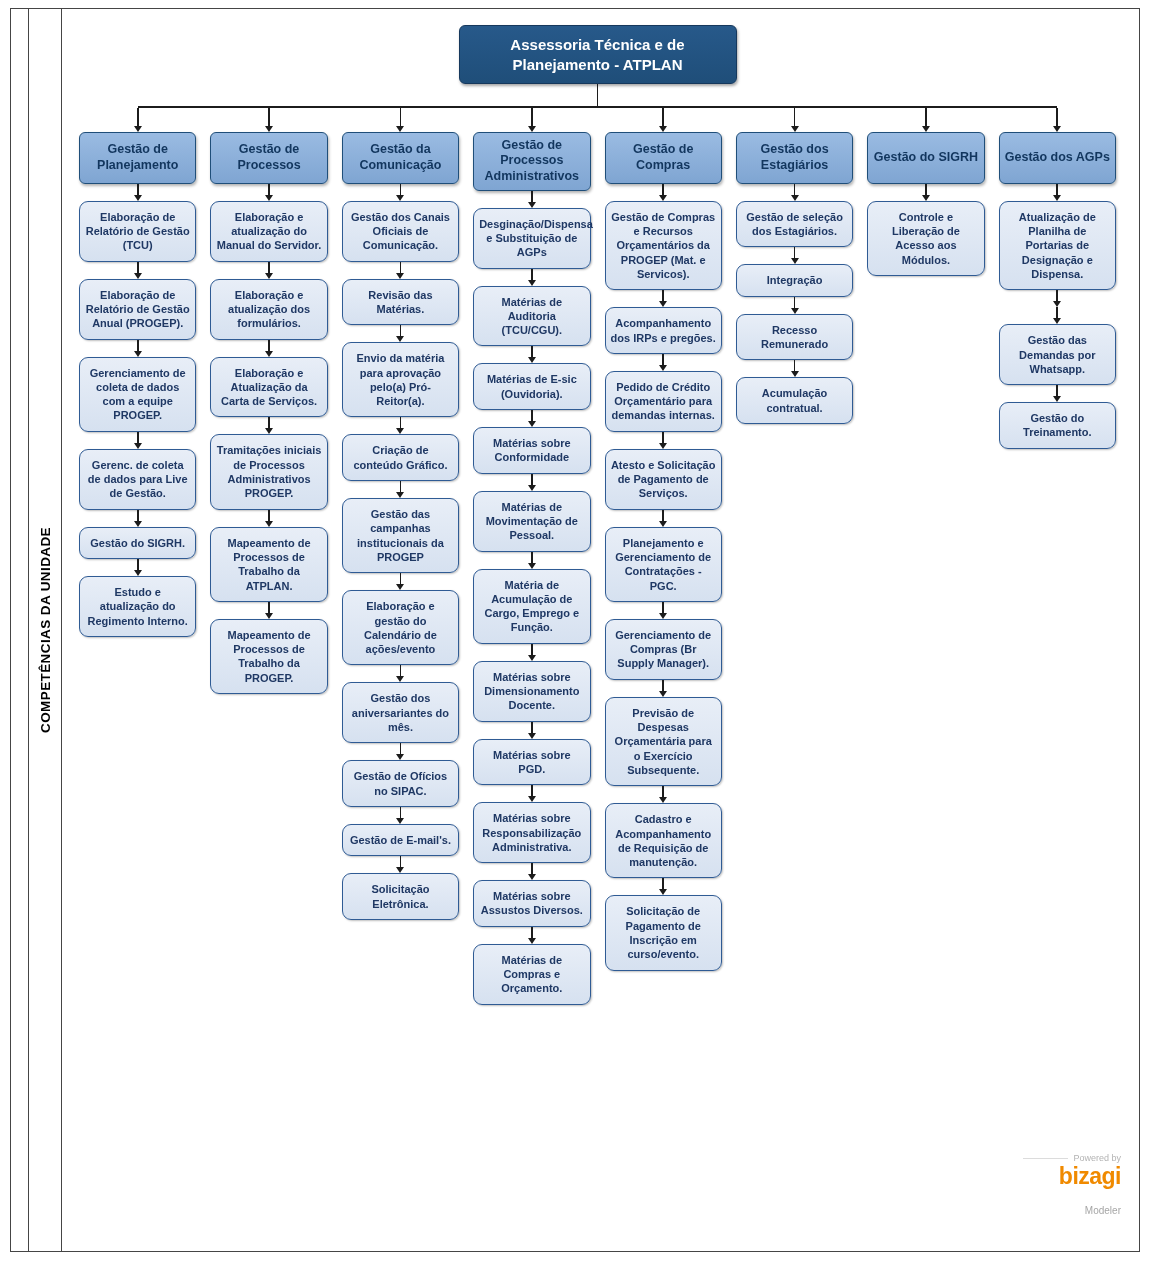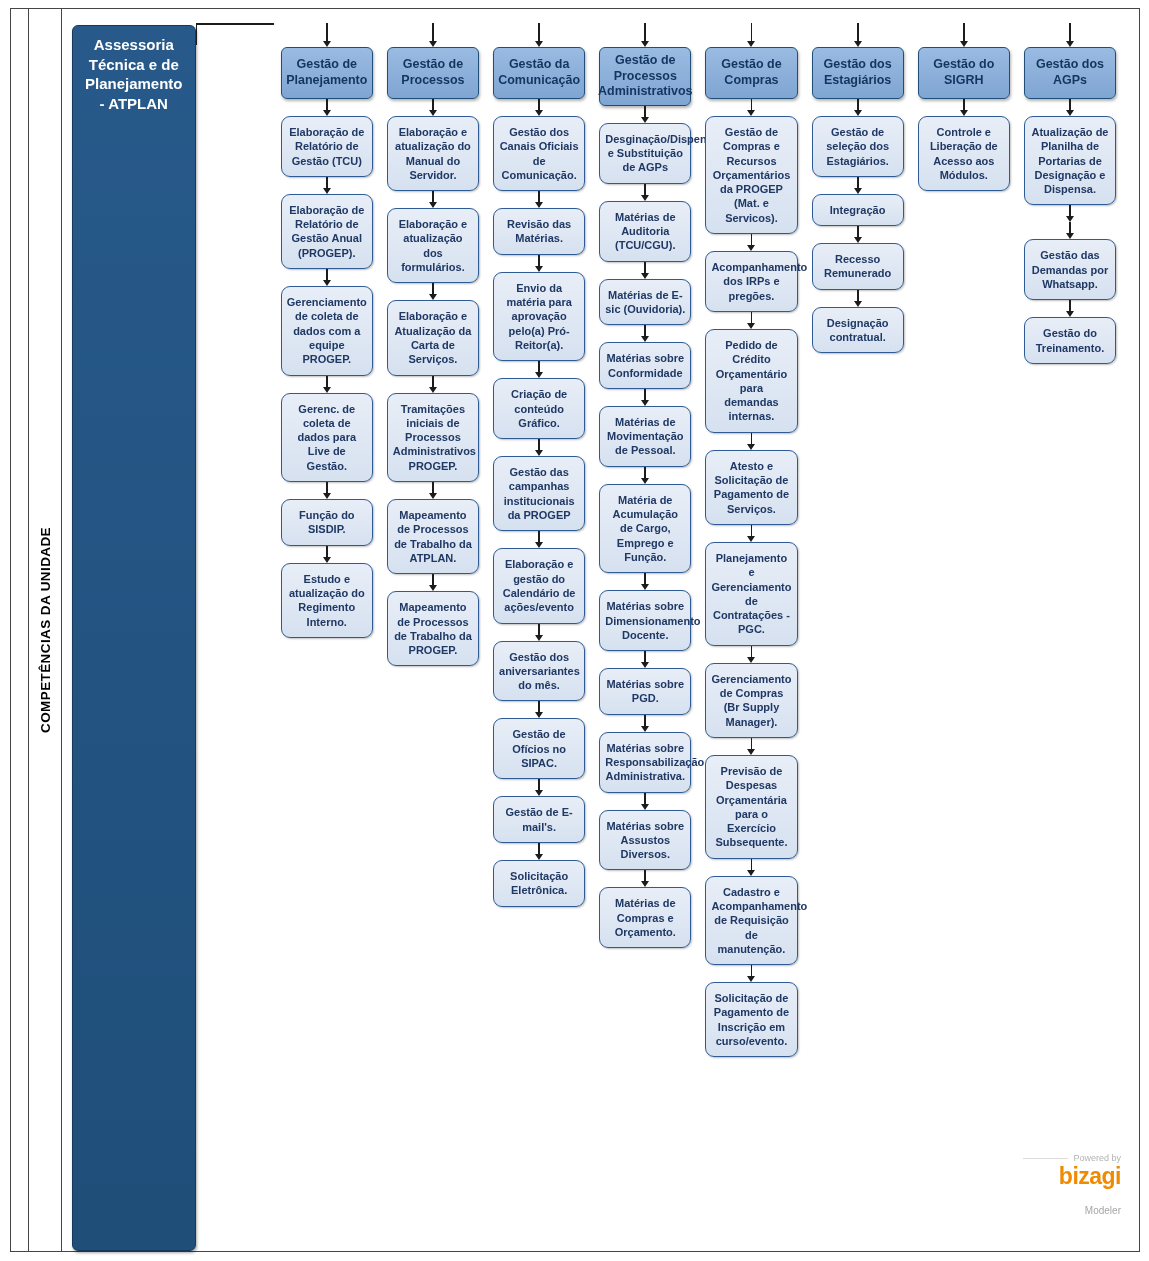--- a/index.html
+++ b/index.html
@@ -15,21 +15,21 @@
   .lane-title {
     width:33px; border-right:1.6px solid #454545;
     display:flex; align-items:center; justify-content:center;
   }
   .lane-label {
     writing-mode:vertical-rl; transform:rotate(180deg);
     font-weight:bold; font-size:13.5px; color:#000; letter-spacing:.4px; white-space:nowrap;
   }
   .chart {
     flex:1; padding:14px 16px 0 10px;
-    display:flex; align-items:stretch; position:relative; min-width:0;
+    display:flex; flex-direction:column; align-items:stretch; position:relative; min-width:0;
   }
   .root-box {
     width:278px; margin:2px auto 0;
     background:linear-gradient(180deg,#27598a,#1F4E79);
     border:1.5px solid #16385c; border-radius:6px;
     color:#fff; font-weight:bold; font-size:15px; line-height:1.3;
     text-align:center; padding:9px 12px; box-shadow:1px 2px 3px rgba(0,0,0,.35);
   }
   .root-stub { width:1.8px; height:22px; background:#1c1c1c; margin:0 auto; }
   .bus { height:1.8px; background:#1c1c1c; width:87.5%; margin:0 auto; }
@@ -107,21 +107,21 @@
           <div class="item-box">Gerenciamento de coleta de dados com a equipe PROGEP.</div>
           <div class="conn">
             <span class="cline"></span>
             <span class="ahead"></span>
           </div>
           <div class="item-box">Gerenc. de coleta de dados para Live de Gestão.</div>
           <div class="conn">
             <span class="cline"></span>
             <span class="ahead"></span>
           </div>
-          <div class="item-box">Função do SISDIP.</div>
+          <div class="item-box">Gestão do SIGRH.</div>
           <div class="conn">
             <span class="cline"></span>
             <span class="ahead"></span>
           </div>
           <div class="item-box">Estudo e atualização do Regimento Interno.</div>
         </div>
         <div class="column">
           <div class="drop">
             <span class="cline"></span>
             <span class="ahead"></span>
@@ -347,21 +347,21 @@
           <div class="item-box">Integração</div>
           <div class="conn">
             <span class="cline"></span>
             <span class="ahead"></span>
           </div>
           <div class="item-box">Recesso Remunerado</div>
           <div class="conn">
             <span class="cline"></span>
             <span class="ahead"></span>
           </div>
-          <div class="item-box">Designação contratual.</div>
+          <div class="item-box">Acumulação contratual.</div>
         </div>
         <div class="column">
           <div class="drop">
             <span class="cline"></span>
             <span class="ahead"></span>
           </div>
           <div class="header-box">Gestão do SIGRH</div>
           <div class="conn">
             <span class="cline"></span>
             <span class="ahead"></span>

